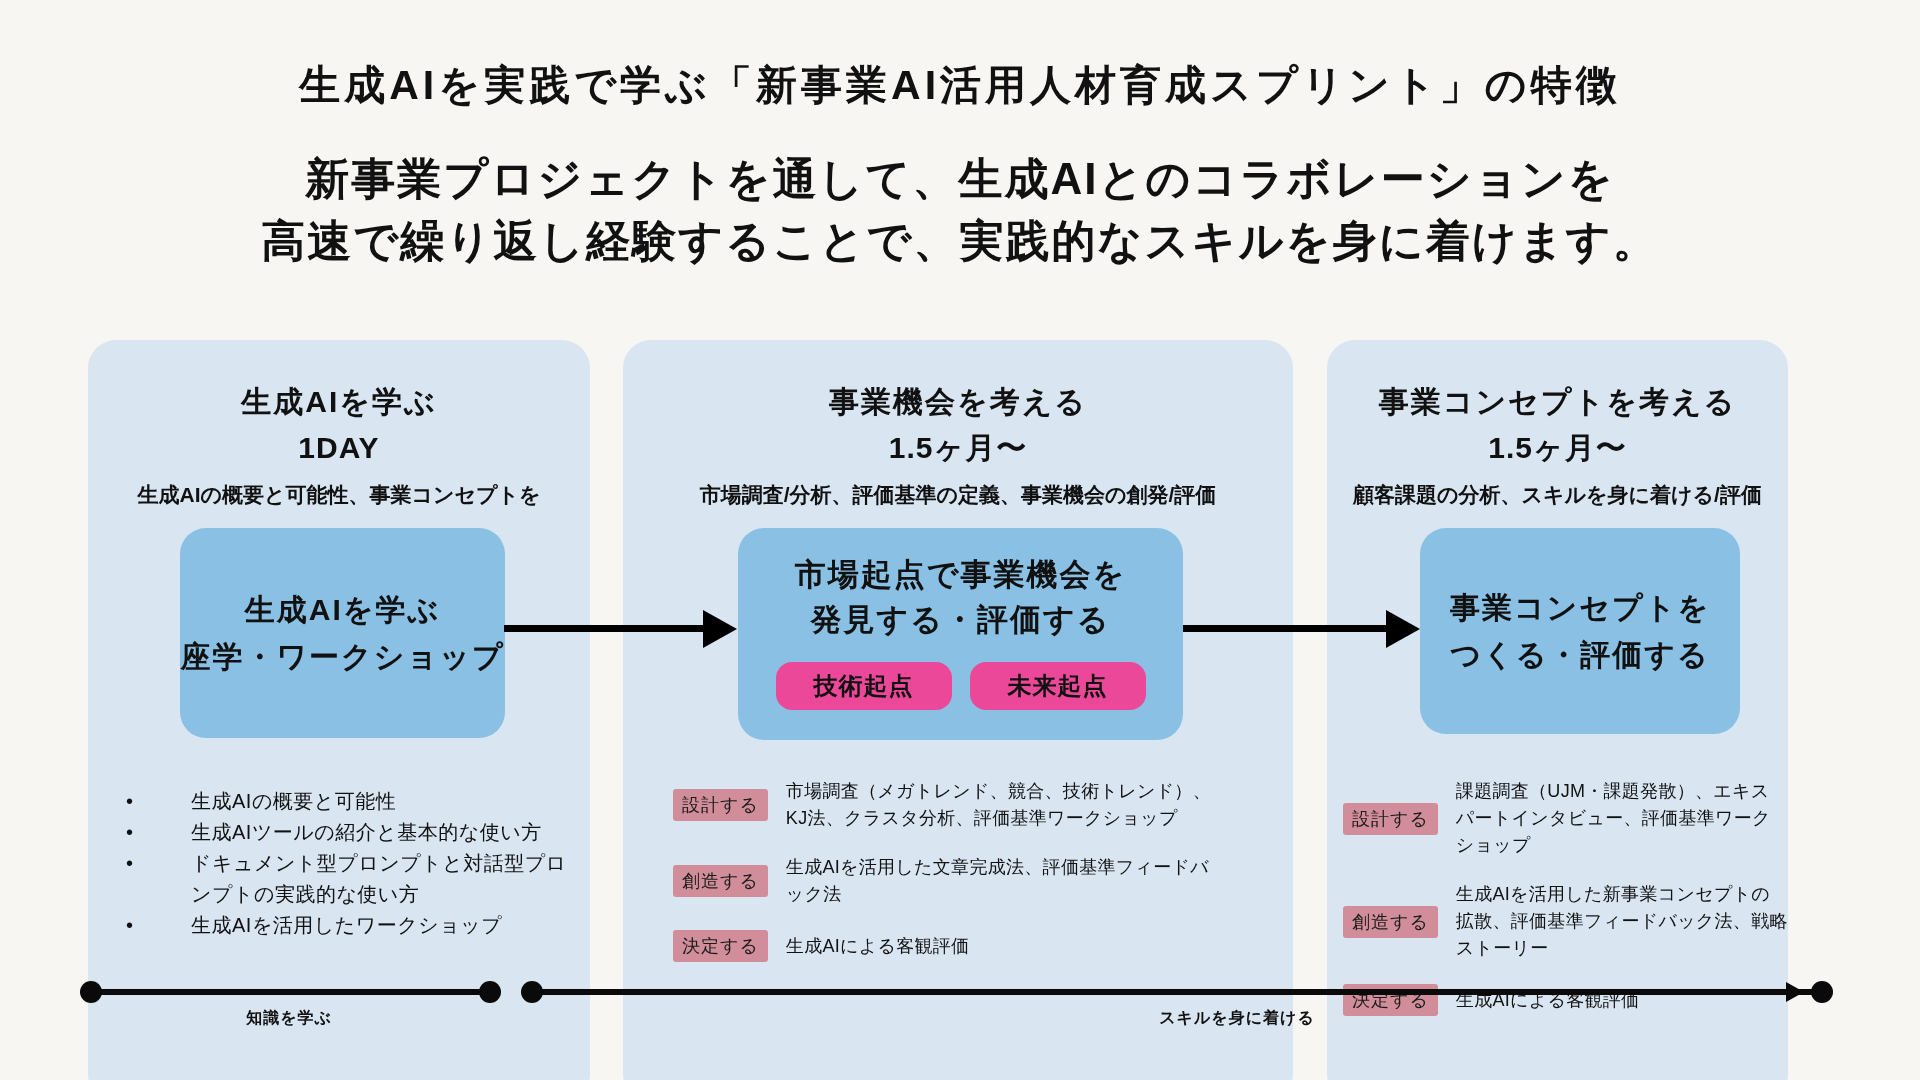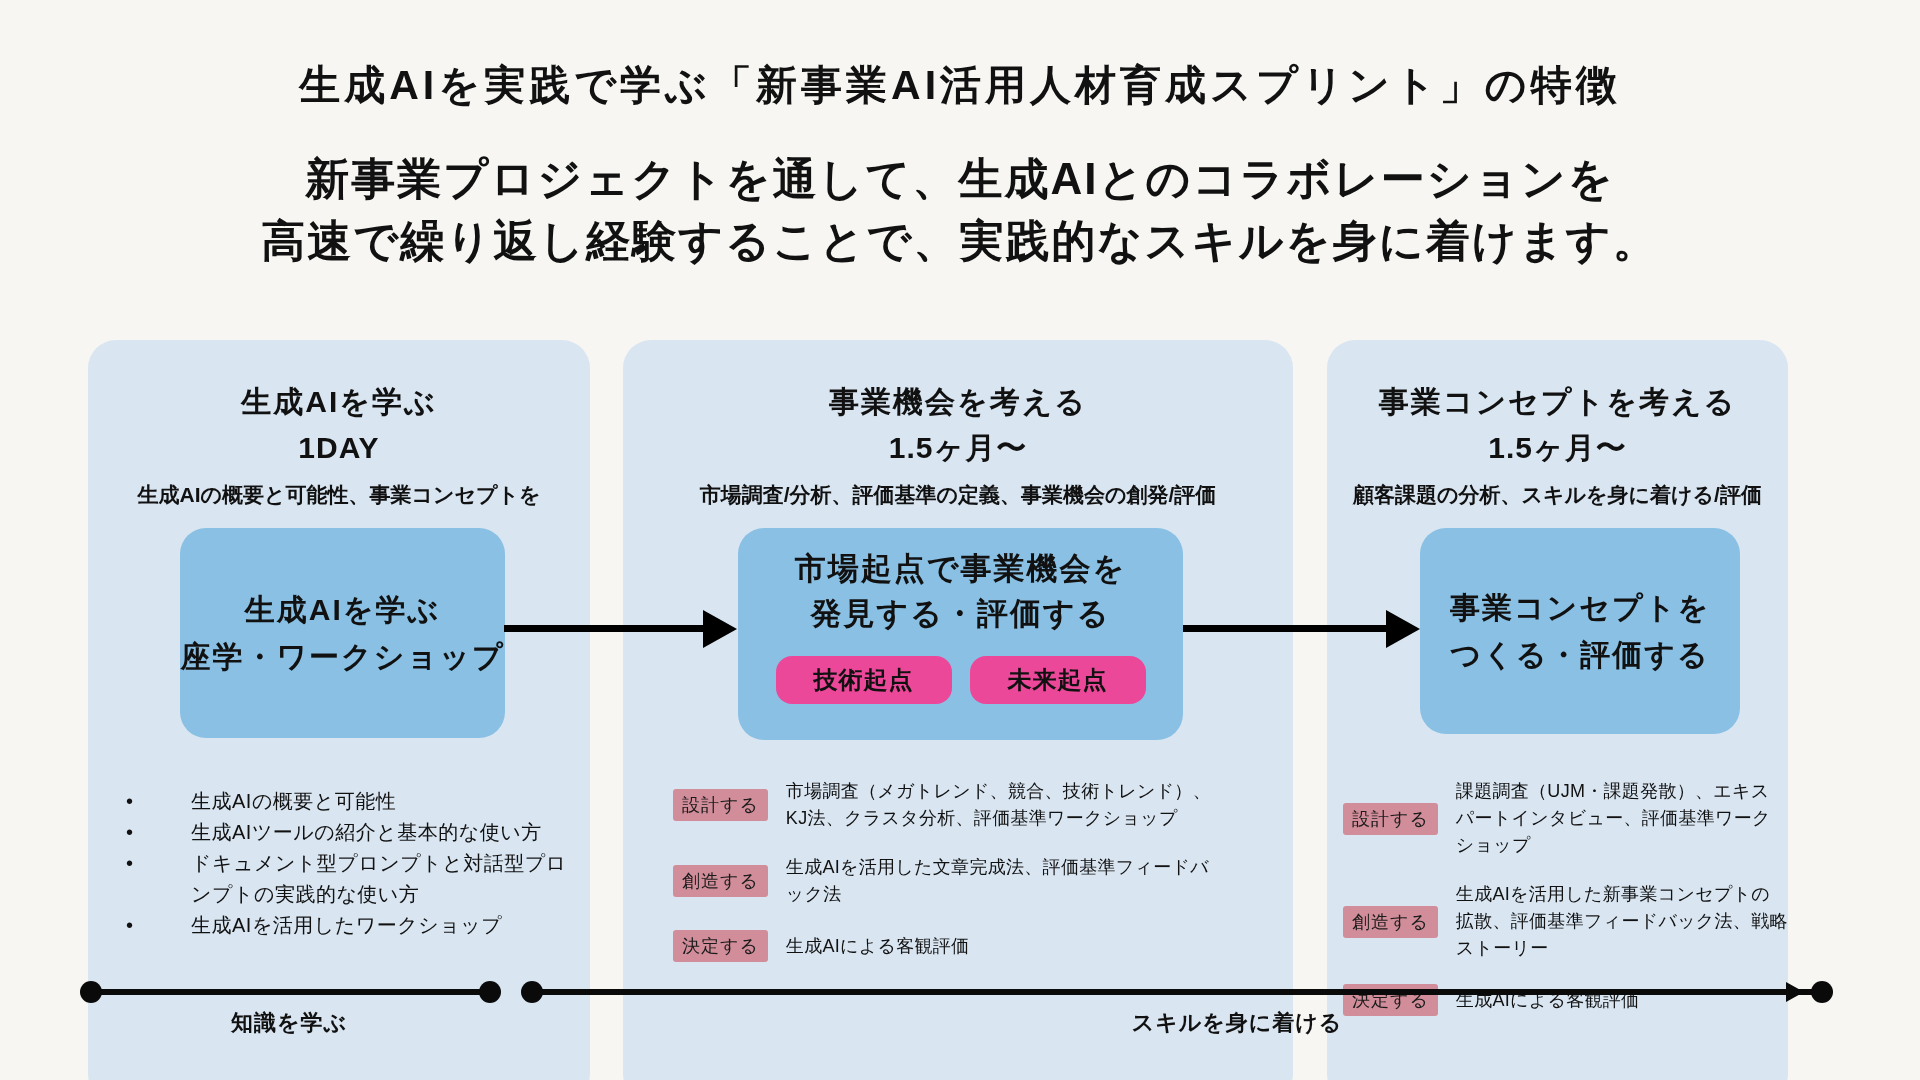--- a/index.html
+++ b/index.html
@@ -25,21 +25,21 @@
   .panel-3 { left:1327px; width:461px; }
   .panel-heading  { margin:44px 6px 0; text-align:center; font-size:30px; font-weight:bold; letter-spacing:2px; line-height:36px; }
   .panel-duration { margin:10px 6px 0; text-align:center; font-size:30px; font-weight:bold; line-height:36px; letter-spacing:1px; }
   .panel-desc     { margin:16px 4px 0; text-align:center; font-size:21px; font-weight:bold; line-height:26px; }
   .process-box {
     position:absolute; background:#89c0e4; border-radius:26px;
     display:flex; flex-direction:column; align-items:center; justify-content:center;
     font-size:30px; font-weight:bold; line-height:47px; text-align:center; letter-spacing:2px;
   }
   .panel-1 .process-box { left:92px;  top:188px; width:325px; height:210px; }
-  .panel-2 .process-box { left:115px; top:188px; width:445px; height:212px; justify-content:flex-start; padding-top:18px; box-sizing:border-box; font-size:31px; line-height:45px; }
+  .panel-2 .process-box { left:115px; top:188px; width:445px; height:212px; justify-content:flex-start; padding-top:24px; box-sizing:border-box; font-size:31px; line-height:45px; }
   .panel-3 .process-box { left:93px;  top:188px; width:320px; height:206px; }
   .chip-row { display:flex; gap:18px; margin-top:20px; }
   .chip {
     background:#ec4899; border-radius:16px; padding:10px 38px;
     font-size:24px; font-weight:bold; line-height:28px; letter-spacing:1px; white-space:nowrap;
   }
   .bullets {
     position:absolute; left:38px; top:446px; width:450px;
     font-size:20px; font-weight:normal; line-height:31px; letter-spacing:0.5px;
   }
@@ -74,21 +74,21 @@
   .tl-line-1 { left:91px;  width:399px; }
   .tl-line-2 { left:532px; width:1290px; }
   .tl-dot { position:absolute; top:981px; width:22px; height:22px; border-radius:50%; background:#0a0a0a; }
   .tl-dot-a { left:80px; }  .tl-dot-b { left:479px; }
   .tl-dot-c { left:521px; } .tl-dot-d { left:1811px; }
   .tl-head {
     position:absolute; left:1786px; top:982px; width:0; height:0;
     border-top:10px solid transparent; border-bottom:10px solid transparent;
     border-left:18px solid #0a0a0a;
   }
-  .tl-label { position:absolute; top:1008px; text-align:center; font-size:22px; font-weight:bold; letter-spacing:1px; }
+  .tl-label { position:absolute; top:1008px; text-align:center; font-size:16px; font-weight:bold; letter-spacing:1px; }
   .tl-label-1 { left:88px;   width:402px; }
   .tl-label-2 { left:1037px; width:400px; }
 </style>
 </head>
 <body>
 
 <div class="canvas">
 
   <div class="title">生成AIを実践で学ぶ「新事業AI活用人材育成スプリント」の特徴</div>
 

